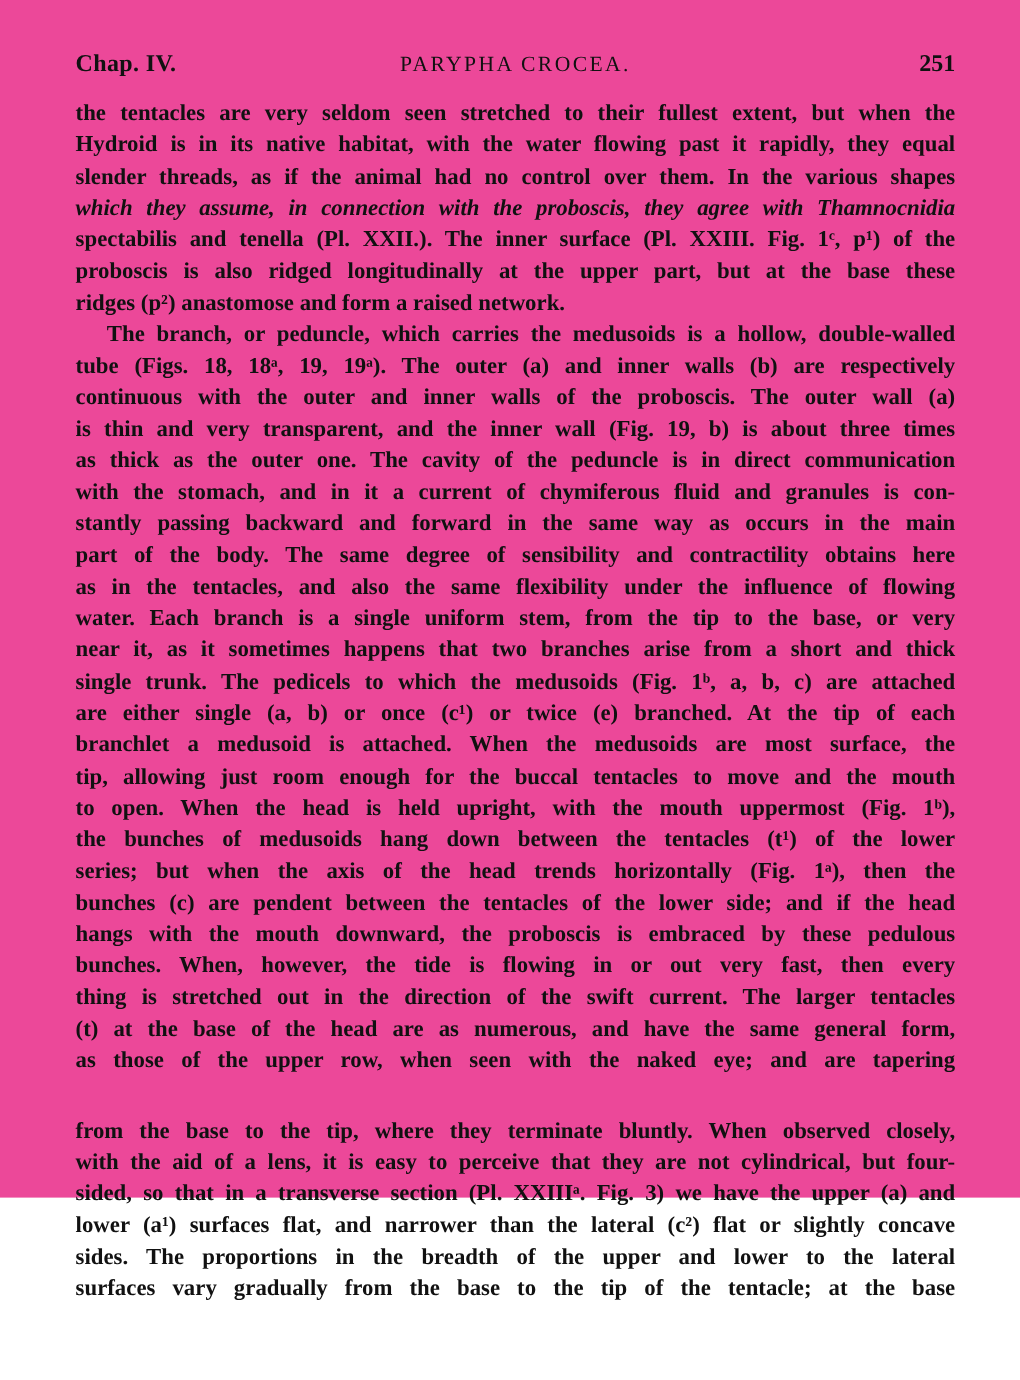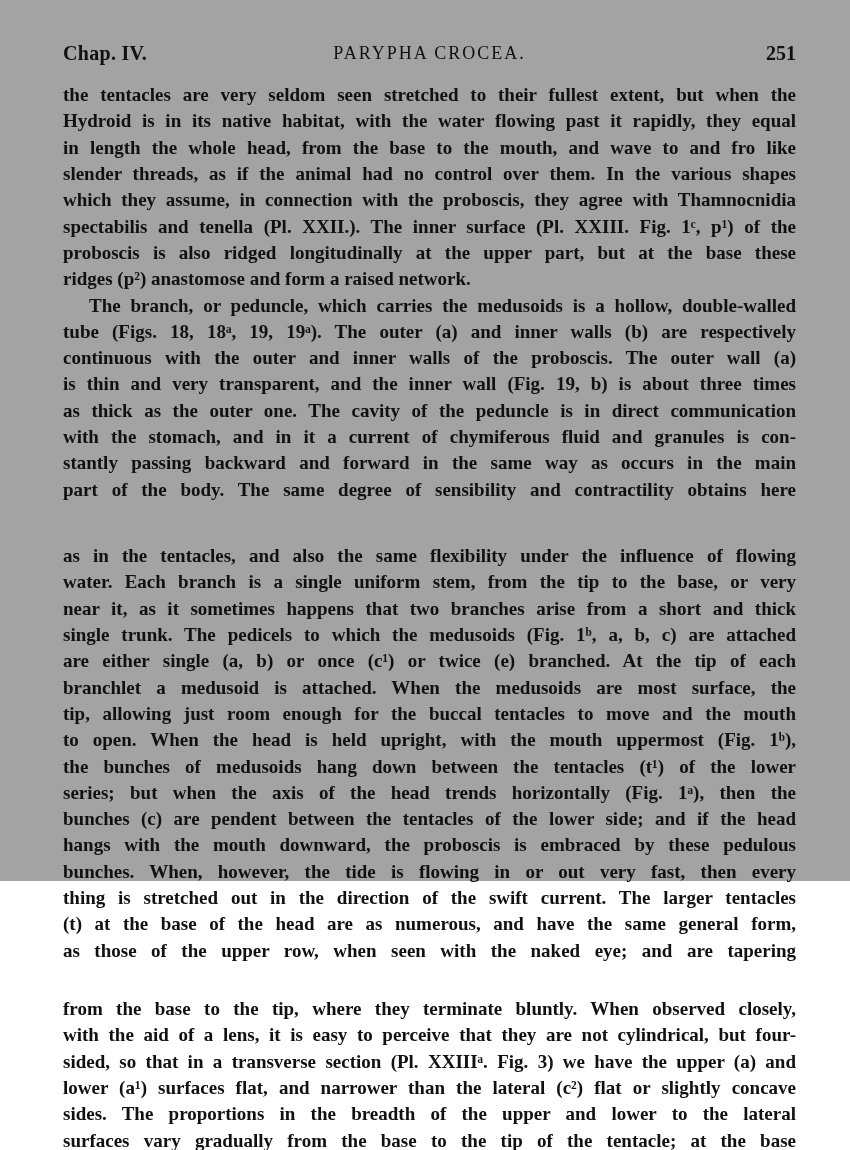--- a/index.html
+++ b/index.html
@@ -1,19 +1,19 @@
 <!DOCTYPE html>
 <html><head>
   <meta charset="utf-8">
   <style>
     html, body { margin: 0; padding: 0; background: #ffffff; }
     body { width: 850px; height: 1150px; position: relative; overflow: hidden; }
     .page {
-      position: absolute; left: 0; top: 0; width: 850px; height: 881px;
-      background: #a3a3a3; color: #111;
+      position: absolute; left: 0; top: 0; width: 850px; height: 998px;
+      background: #ec4899; color: #111;
       font-family: "Liberation Serif", "DejaVu Serif", serif;
     }
     .running-head {
       position: absolute; left: 63px; top: 38px; width: 733px; height: 30px;
       font-size: 20px; line-height: 30px;
     }
     .rh-left { position: absolute; left: 0; top: 0; font-weight: bold; letter-spacing: 0.3px; }
     .rh-center { position: absolute; left: 0; right: 0; text-align: center; letter-spacing: 2px; font-size: 18px; }
     .rh-right { position: absolute; right: 0; top: 0; font-weight: bold; }
     .body-text {
@@ -32,35 +32,34 @@
 
 <div class="page">
   <div class="running-head">
     <span class="rh-left">Chap. IV.</span>
     <span class="rh-center">PARYPHA CROCEA.</span>
     <span class="rh-right">251</span>
   </div>
   <div class="body-text" id="body-text">
       <span class="line" style="height: 26.3158px; line-height: 26.3158px;">the tentacles are very seldom seen stretched to their fullest extent, but when the</span>
       <span class="line" style="height: 26.3158px; line-height: 26.3158px;">Hydroid is in its native habitat, with the water flowing past it rapidly, they equal</span>
-      <span class="line" style="height: 26.3158px; line-height: 26.3158px;">in length the whole head, from the base to the mouth, and wave to and fro like</span>
       <span class="line" style="height: 26.3158px; line-height: 26.3158px;">slender threads, as if the animal had no control over them.   In the various shapes</span>
-      <span class="line" style="height: 26.3158px; line-height: 26.3158px;">which they assume, in connection with the proboscis, they agree with Thamnocnidia</span>
+      <span class="line" style="height: 26.3158px; line-height: 26.3158px; font-style: italic;">which they assume, in connection with the proboscis, they agree with Thamnocnidia</span>
       <span class="line" style="height: 26.3158px; line-height: 26.3158px;">spectabilis and tenella (Pl. XXII.).   The inner surface (Pl. XXIII. Fig. 1ᶜ, p¹) of the</span>
       <span class="line" style="height: 26.3158px; line-height: 26.3158px;">proboscis is also ridged longitudinally at the upper part, but at the base these</span>
       <span class="line last" style="height: 26.3158px; line-height: 26.3158px;">ridges (p²) anastomose and form a raised network.</span>
       <span class="line indent" style="height: 26.3158px; line-height: 26.3158px;">The branch, or peduncle, which carries the medusoids is a hollow, double-walled</span>
       <span class="line" style="height: 26.3158px; line-height: 26.3158px;">tube (Figs. 18, 18ᵃ, 19, 19ᵃ).   The outer (a) and inner walls (b) are respectively</span>
       <span class="line" style="height: 26.3158px; line-height: 26.3158px;">continuous with the outer and inner walls of the proboscis.   The outer wall (a)</span>
       <span class="line" style="height: 26.3158px; line-height: 26.3158px;">is thin and very transparent, and the inner wall (Fig. 19, b) is about three times</span>
       <span class="line" style="height: 26.3158px; line-height: 26.3158px;">as thick as the outer one.   The cavity of the peduncle is in direct communication</span>
       <span class="line" style="height: 26.3158px; line-height: 26.3158px;">with the stomach, and in it a current of chymiferous fluid and granules is con-</span>
       <span class="line" style="height: 26.3158px; line-height: 26.3158px;">stantly passing backward and forward in the same way as occurs in the main</span>
       <span class="line" style="height: 26.3158px; line-height: 26.3158px;">part of the body.   The same degree of sensibility and contractility obtains here</span>
-      <span class="line" style="height: 26.3158px; line-height: 26.3158px; margin-top: 40px;">as in the tentacles, and also the same flexibility under the influence of flowing</span>
+      <span class="line" style="height: 26.3158px; line-height: 26.3158px;">as in the tentacles, and also the same flexibility under the influence of flowing</span>
       <span class="line" style="height: 26.3158px; line-height: 26.3158px;">water.   Each branch is a single uniform stem, from the tip to the base, or very</span>
       <span class="line" style="height: 26.3158px; line-height: 26.3158px;">near it, as it sometimes happens that two branches arise from a short and thick</span>
       <span class="line" style="height: 26.3158px; line-height: 26.3158px;">single trunk.   The pedicels to which the medusoids (Fig. 1ᵇ, a, b, c) are attached</span>
       <span class="line" style="height: 26.3158px; line-height: 26.3158px;">are either single (a, b) or once (c¹) or twice (e) branched.   At the tip of each</span>
       <span class="line" style="height: 26.3158px; line-height: 26.3158px;">branchlet a medusoid is attached.   When the medusoids are most surface, the</span>
       <span class="line" style="height: 26.3158px; line-height: 26.3158px;">tip, allowing just room enough for the buccal tentacles to move and the mouth</span>
       <span class="line" style="height: 26.3158px; line-height: 26.3158px;">to open.   When the head is held upright, with the mouth uppermost (Fig. 1ᵇ),</span>
       <span class="line" style="height: 26.3158px; line-height: 26.3158px;">the bunches of medusoids hang down between the tentacles (t¹) of the lower</span>
       <span class="line" style="height: 26.3158px; line-height: 26.3158px;">series; but when the axis of the head trends horizontally (Fig. 1ᵃ), then the</span>
       <span class="line" style="height: 26.3158px; line-height: 26.3158px;">bunches (c) are pendent between the tentacles of the lower side; and if the head</span>

